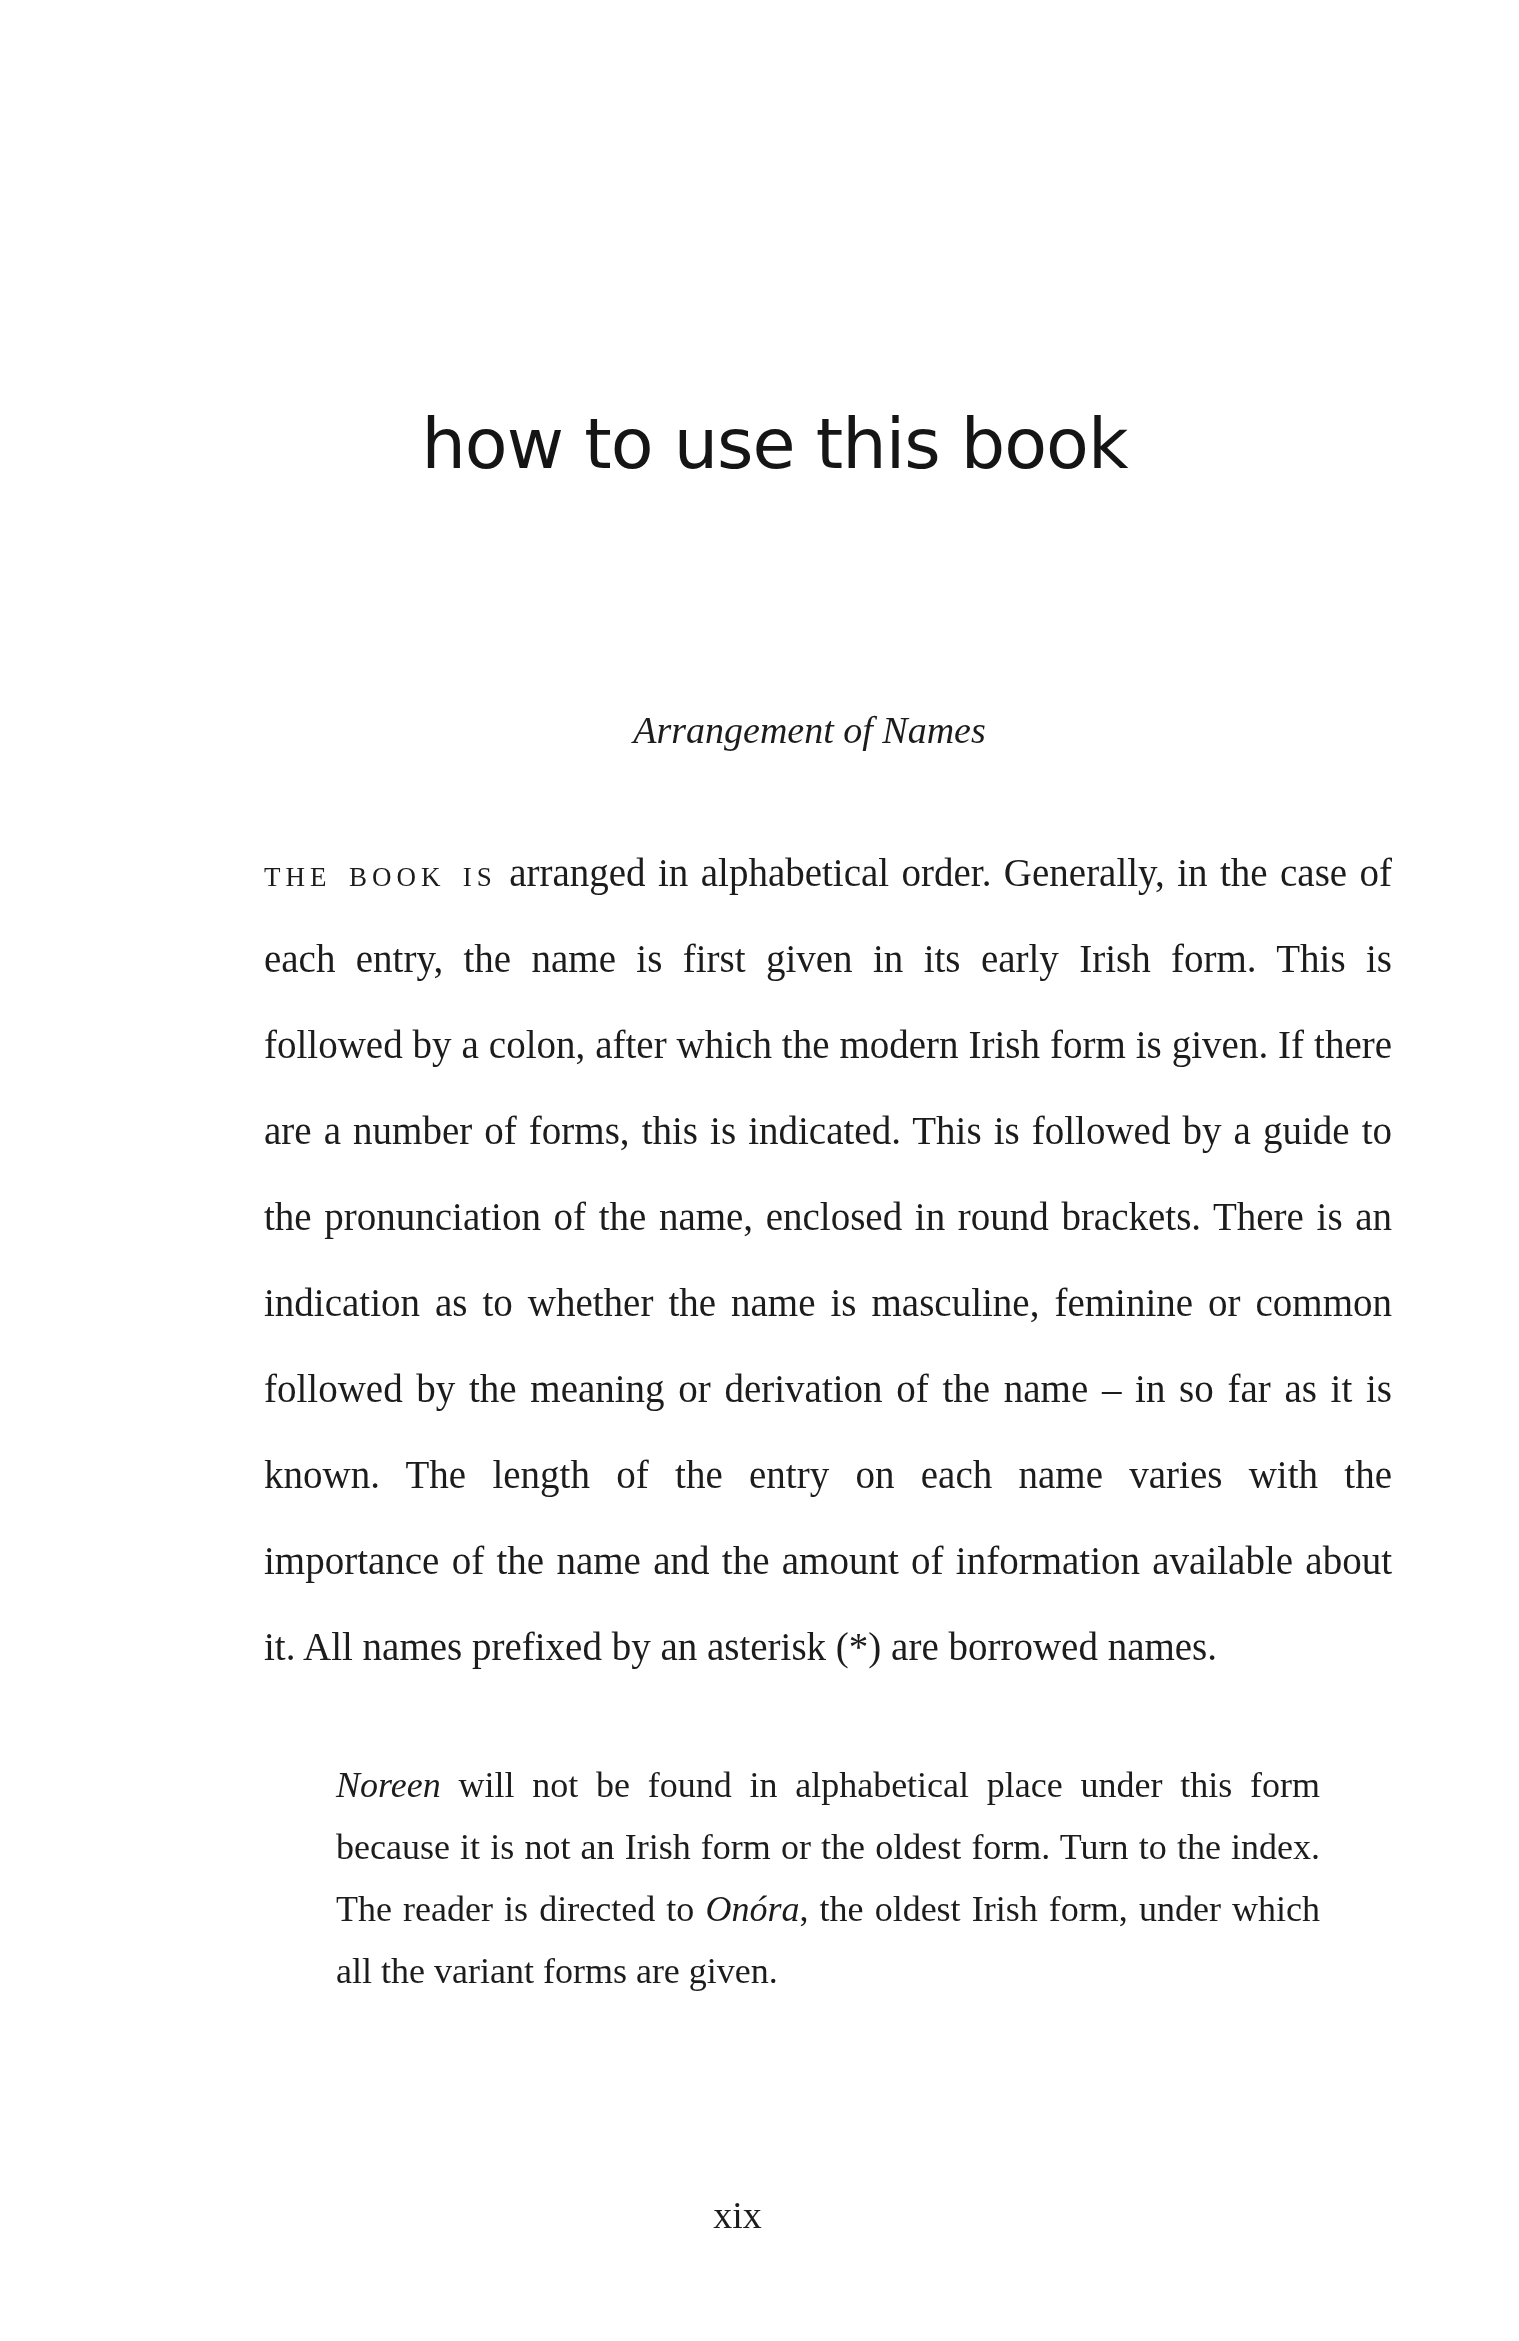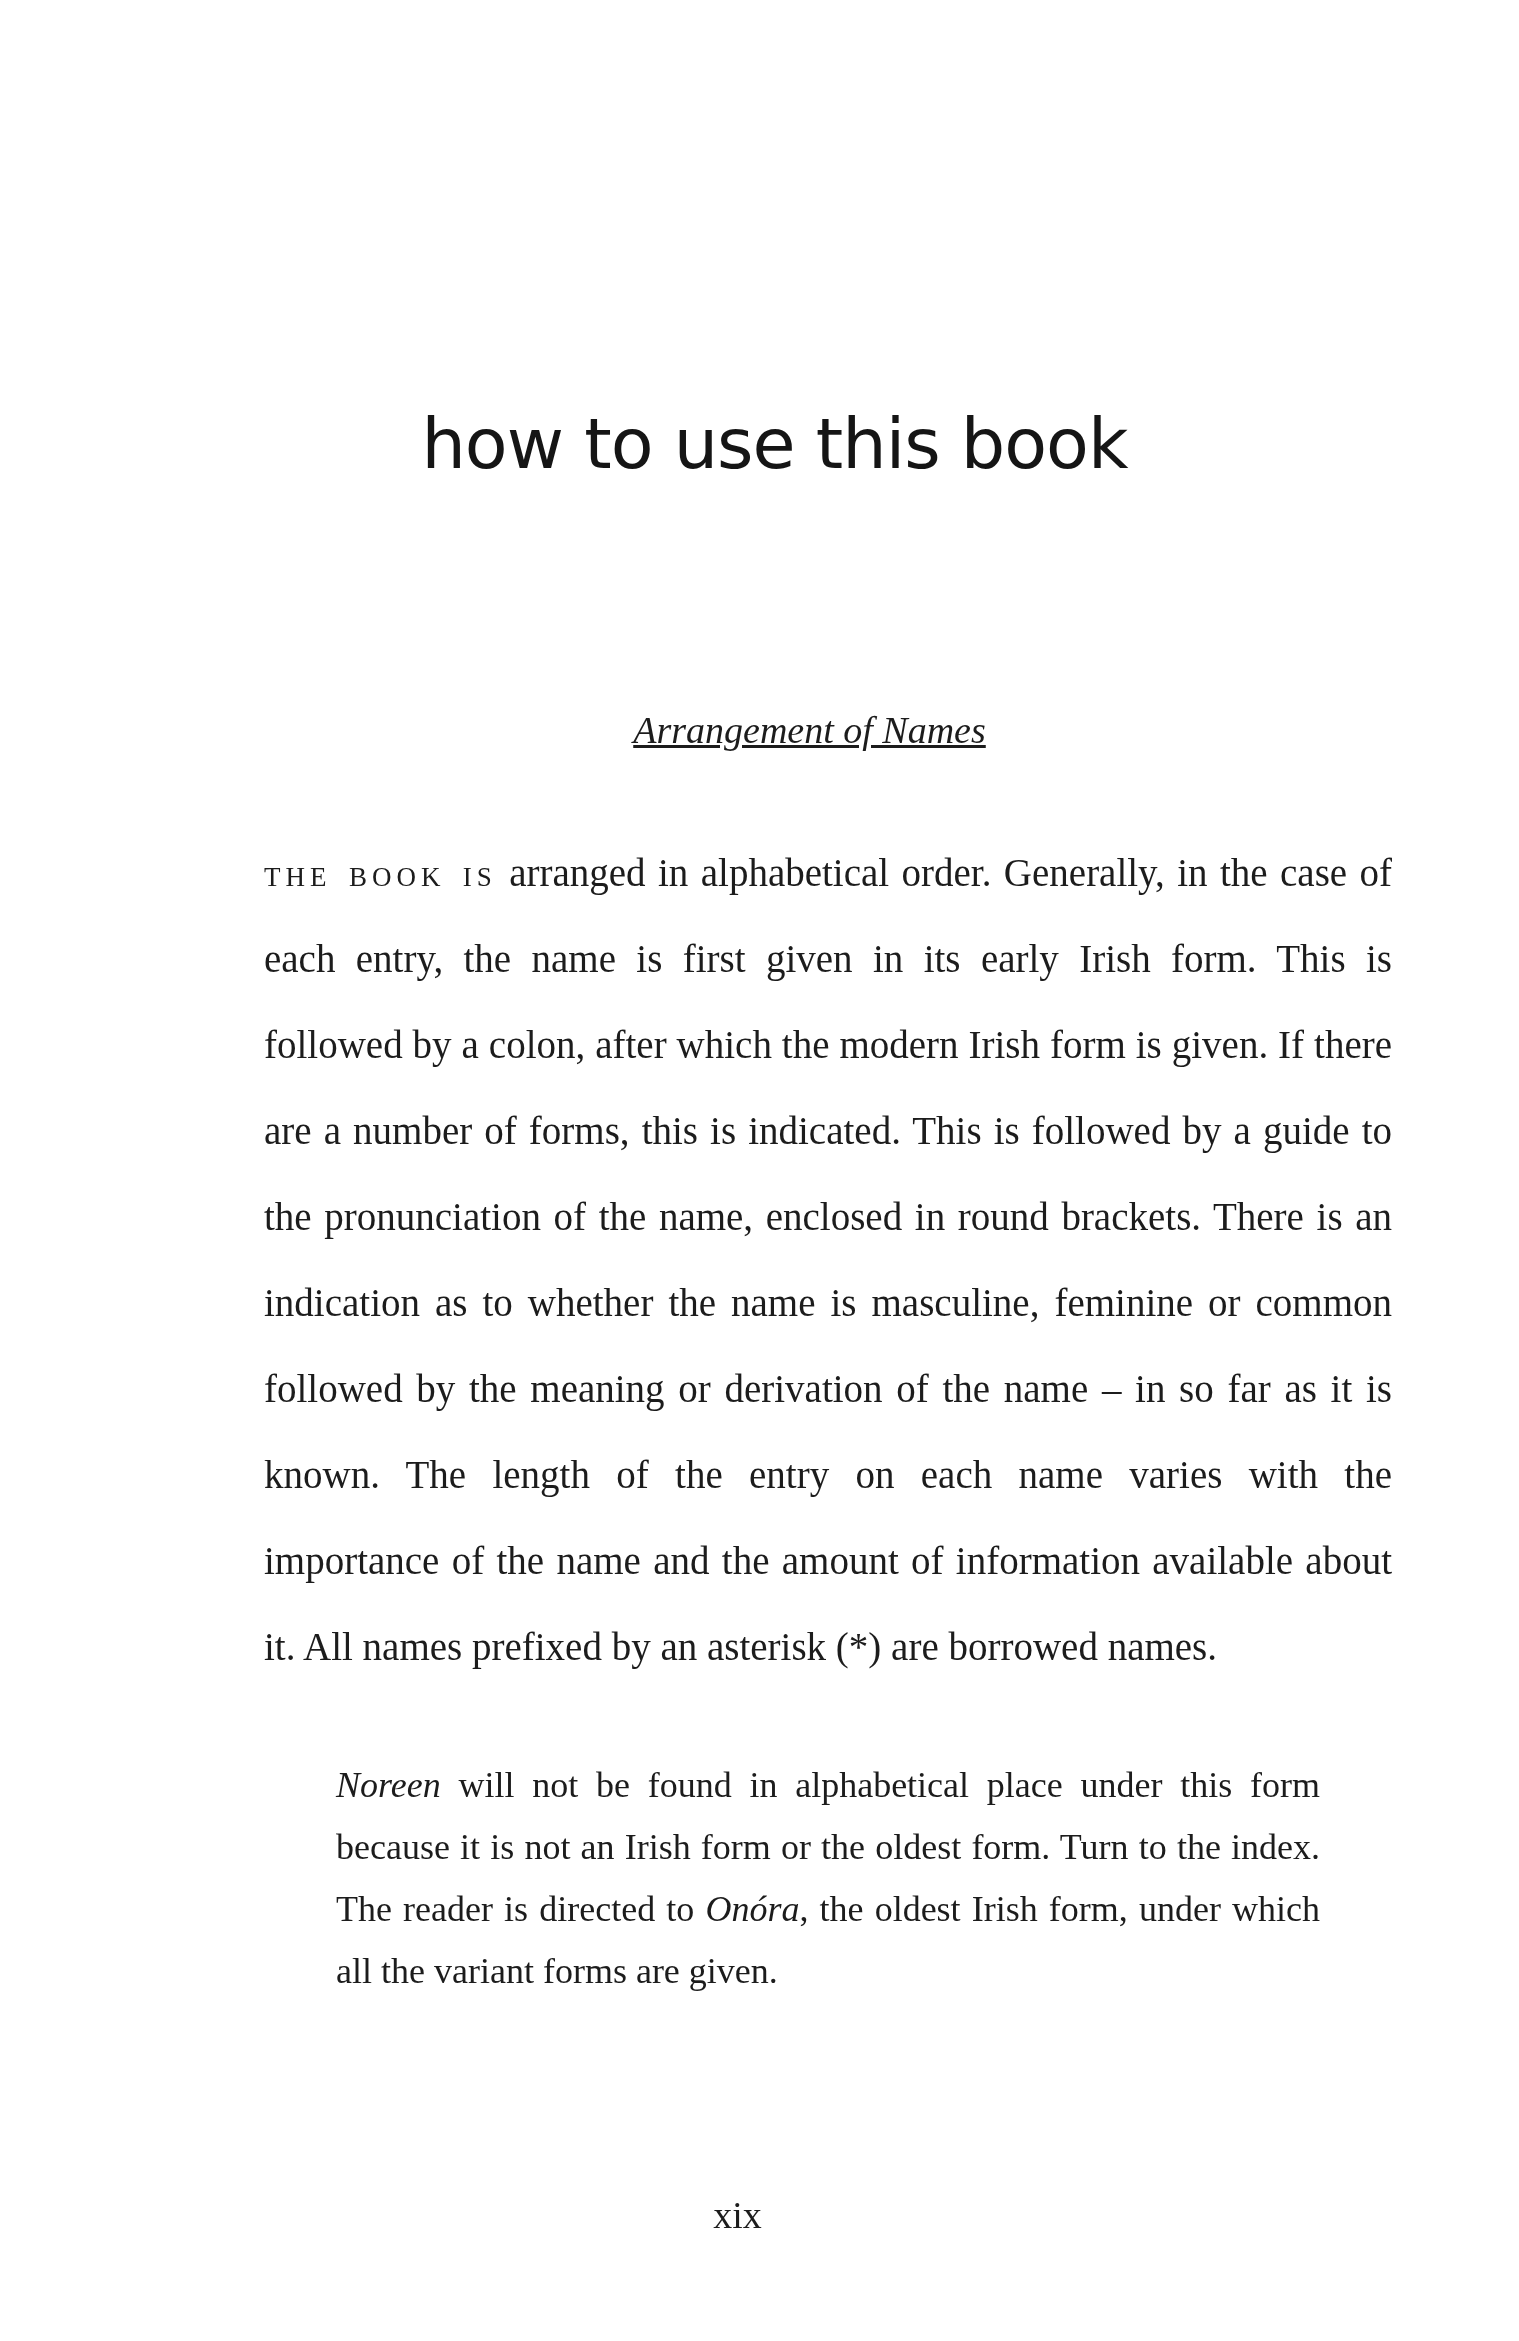--- a/index.html
+++ b/index.html
@@ -34,21 +34,20 @@
       position: absolute;
       left: 0;
       width: 1519px;
       top: 700px;
       text-align: center;
       font-style: italic;
       font-size: 38px;
       line-height: 60px;
       padding-left: 100px;
       box-sizing: border-box;
-      text-decoration: underline;
     }
     .body-block {
       position: absolute;
       left: 264px;
       width: 1128px;
       top: 830px;
       font-size: 39px;
       line-height: 86px;
       text-align: justify;
     }

